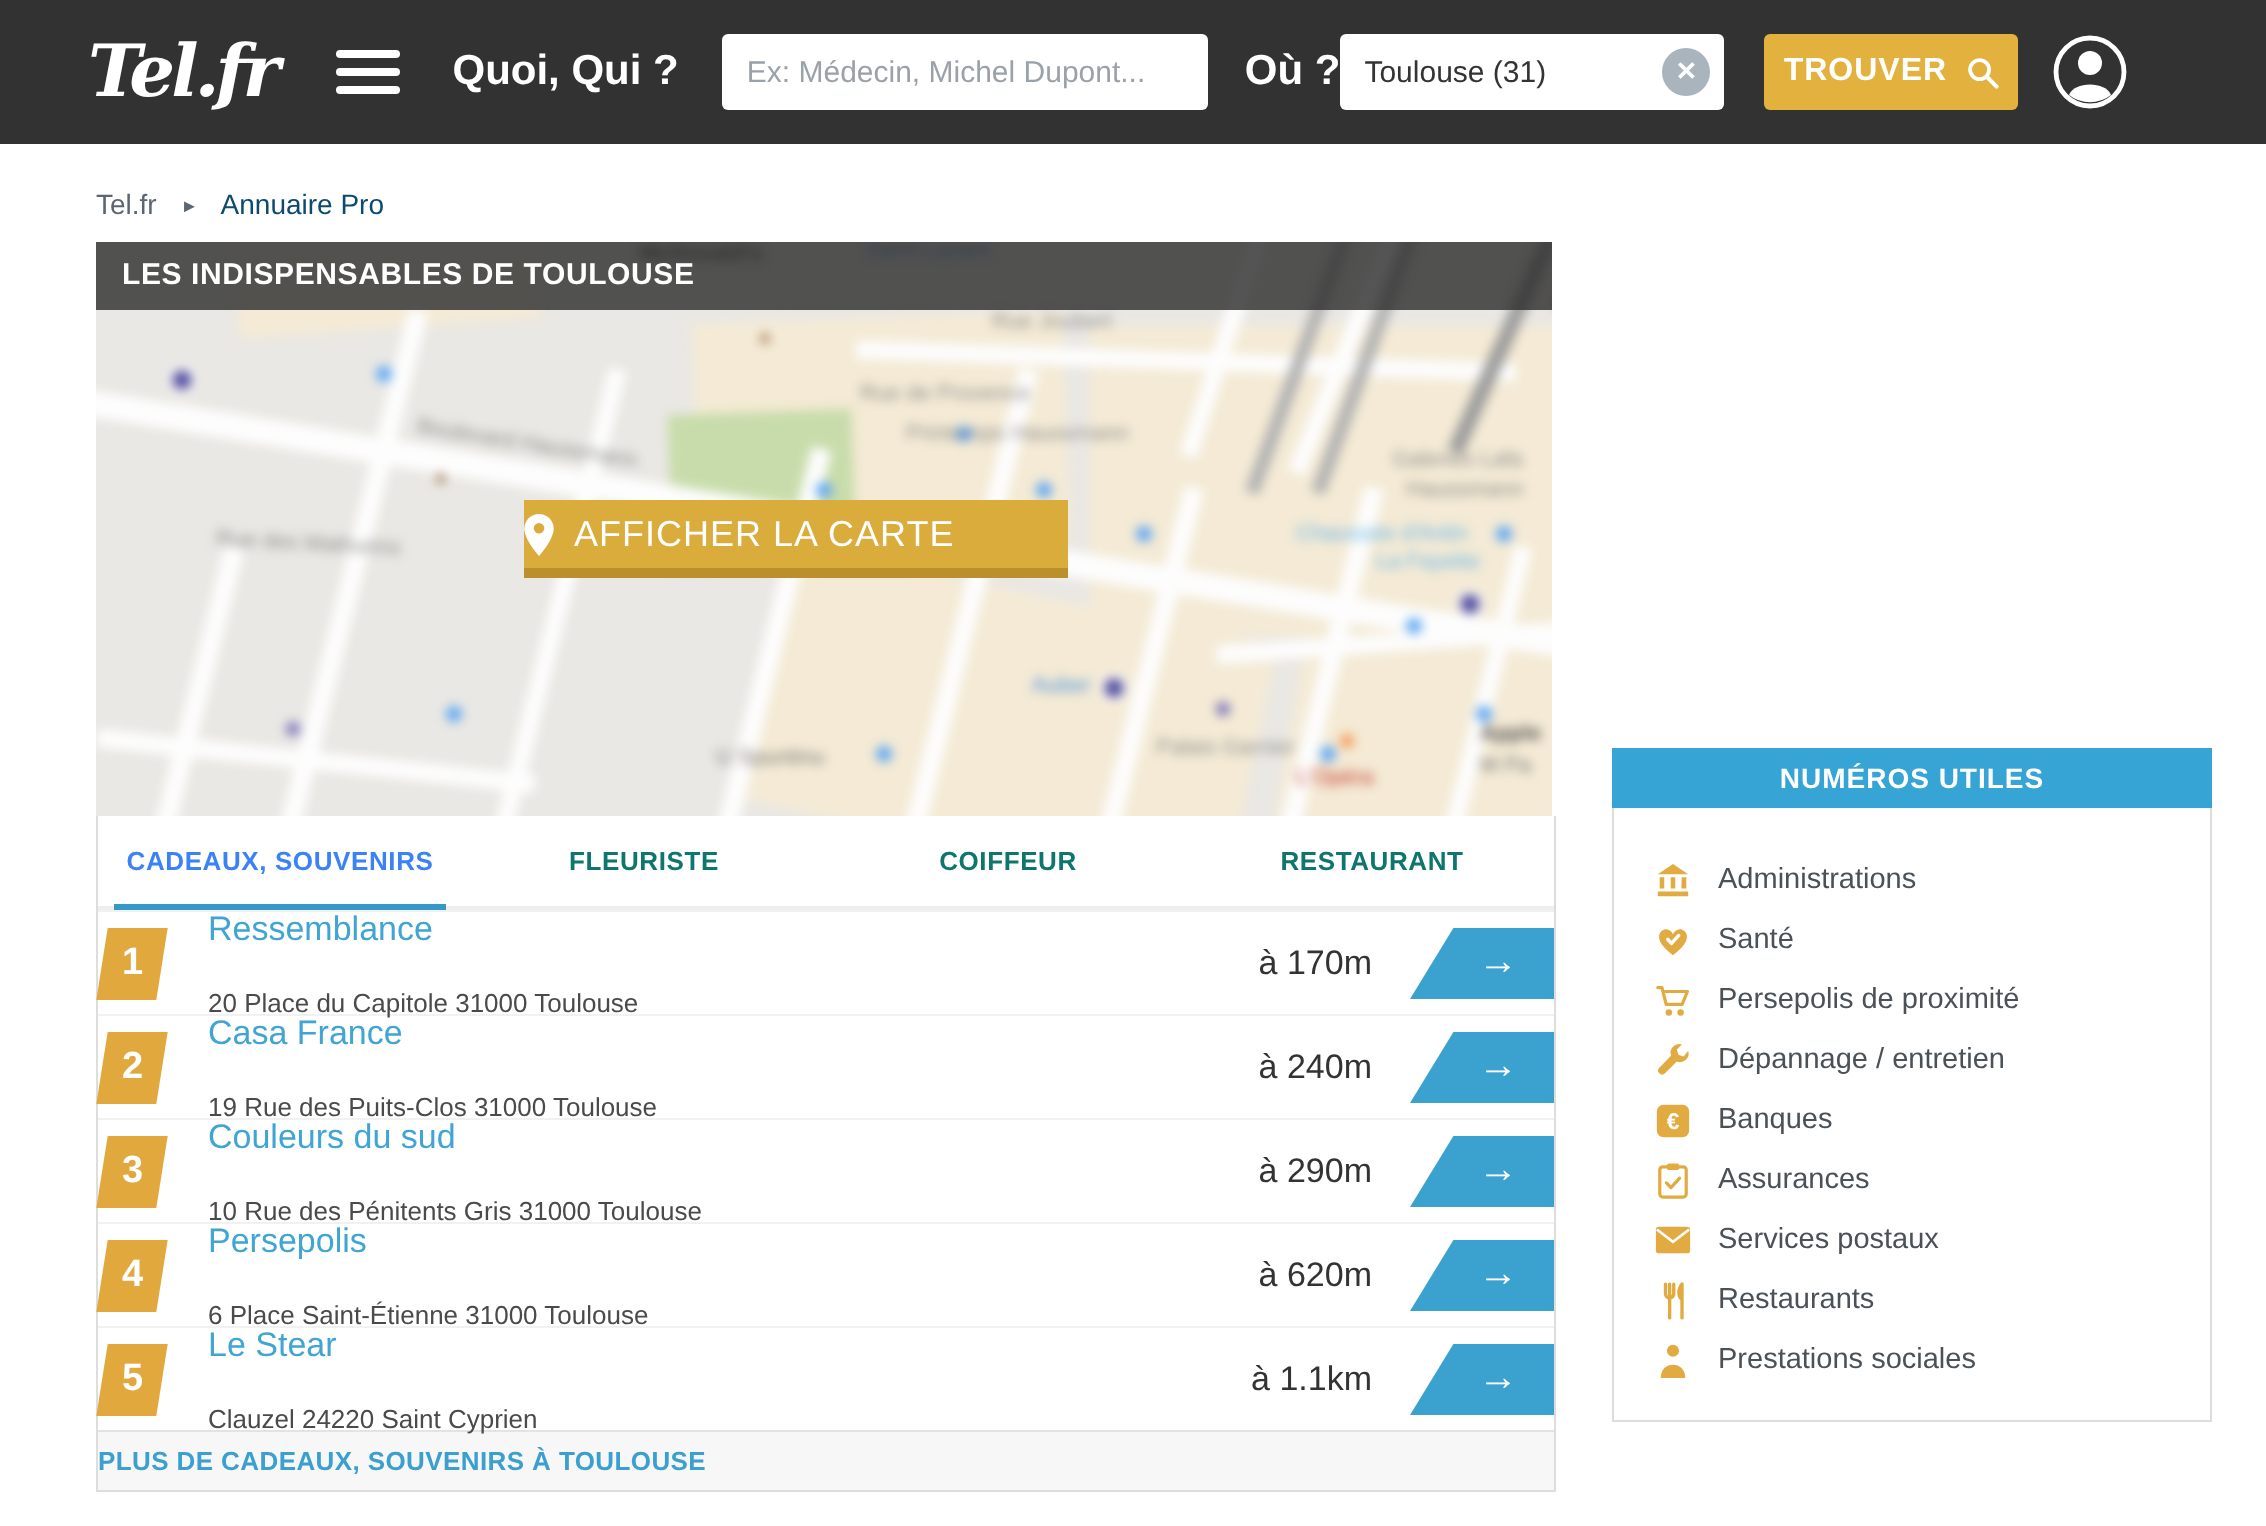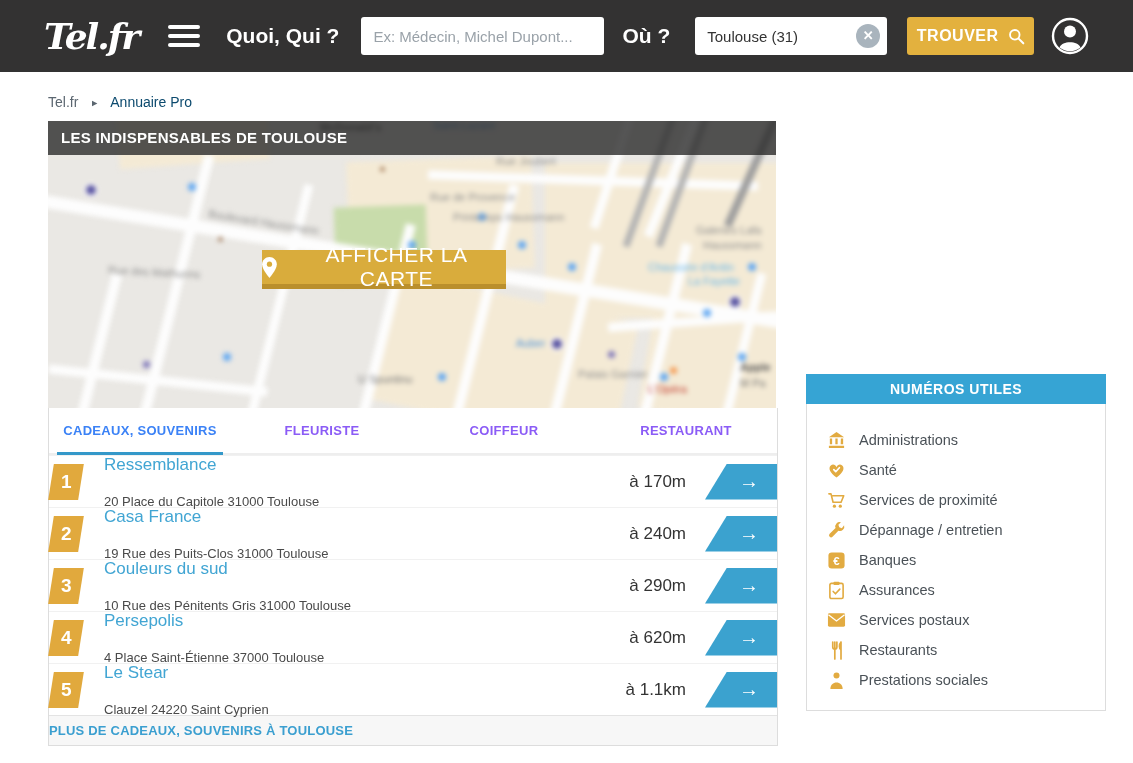--- a/index.html
+++ b/index.html
@@ -11,21 +11,21 @@
             display:flex; align-items:center; padding-left:44px; }
   .logo { font-family:"DejaVu Serif", serif; font-style:italic; font-weight:bold;
           color:#fff; font-size:36px; letter-spacing:-2px; cursor:pointer; }
   .hamburger { margin-left:30px; width:32px; cursor:pointer; }
   .hamburger span { display:block; width:32px; height:4px; background:#fff; border-radius:2px; margin:5px 0; }
   .qlabel { color:#fff; font-weight:bold; font-size:21px; margin-left:26px; white-space:nowrap; }
   .what-input { margin-left:22px; width:243px; height:38px; border:none; border-radius:3px;
                 padding:0 12px; font-size:15px; color:#333; font-family:"Liberation Sans",sans-serif; }
   .what-input::placeholder { color:#9aa2a9; }
   .olabel { margin-left:18px; }
-  .where-wrap { position:relative; margin-left:25px; }
+  .where-wrap { position:relative; margin-left:0; }
   .where-input { width:192px; height:38px; border:none; border-radius:3px; padding:0 36px 0 12px;
                  font-size:15px; color:#333; font-family:"Liberation Sans",sans-serif; }
   .clear-btn { position:absolute; right:7px; top:7px; width:24px; height:24px; border-radius:50%;
                background:#a9b4bd; color:#fff; font-size:13px; font-weight:bold; text-align:center;
                line-height:24px; cursor:pointer; }
   .trouver-btn { margin-left:20px; width:127px; height:38px; background:#e3b13e; border:none; border-radius:3px;
                  color:#fff; font-weight:bold; font-size:16px; letter-spacing:.5px; cursor:pointer;
                  display:flex; align-items:center; justify-content:center; gap:9px;
                  font-family:"Liberation Sans",sans-serif; }
   .account { margin-left:17px; width:38px; height:38px; cursor:pointer; }
@@ -96,31 +96,31 @@
   .ml11{left:318px;top:260px;color:#777;}
   .ml12{left:476px;top:224px;color:#4a90d9;}
   .ml13{left:538px;top:255px;}
   .ml14{left:608px;top:270px;color:#c0392b;}
   .ml15{left:700px;top:248px;color:#555;font-weight:bold;}
   .ml16{left:700px;top:264px;color:#777;}
 
   .map-titlebar { position:absolute; top:0; left:0; width:100%; height:34px;
                   background:rgba(42,42,42,0.8); color:#fff; font-weight:bold; font-size:15px;
                   line-height:34px; padding-left:13px; letter-spacing:.3px; z-index:3; }
-  .show-map { position:absolute; left:214px; top:129px; width:244px; height:39px; z-index:4;
+  .show-map { position:absolute; left:214px; top:129px; width:272px; height:39px; z-index:4;
               background:#d9ac3c; border:none; border-bottom:5px solid #ba8f2c; cursor:pointer;
-              color:#fff; font-size:21px; letter-spacing:.5px; display:flex; align-items:center;
-              justify-content:center; gap:10px; font-family:"Liberation Sans",sans-serif; }
+              color:#fff; font-size:18px; letter-spacing:.5px; display:flex; align-items:center;
+              justify-content:flex-start; gap:10px; font-family:"Liberation Sans",sans-serif; }
 
   
   .content-panel { position:absolute; top:408px; left:48px; width:730px; background:#fff;
                    border:1px solid #ddd; border-top:none; }
   .tabs { display:flex; height:47px; border-bottom:2px solid #eee; }
   .tab { flex:1; display:flex; align-items:center; justify-content:center; position:relative;
-         font-size:13px; font-weight:bold; color:#8b5cf6; letter-spacing:.3px; cursor:pointer; }
+         font-size:13px; font-weight:bold; color:#0f766e; letter-spacing:.3px; cursor:pointer; }
   .tab.active { color:#3b82f6; }
   .tab.active::after { content:""; position:absolute; left:8px; right:8px; bottom:-2px;
                        height:3px; background:#3498c9; }
   .row { height:52px; display:flex; align-items:center; border-top:1px solid #f1f1f1; }
   .row:first-of-type { border-top:none; }
   .badge { width:30px; height:36px; margin-left:2px; background:#e1a93d; transform:skewX(-9deg);
            display:flex; align-items:center; justify-content:center; flex:0 0 30px; }
   .badge b { transform:skewX(9deg); color:#fff; font-size:19px; }
   .row-text { flex:1; margin-left:23px; min-width:0; }
   .biz-name { color:#41a5d3; font-size:17px; text-decoration:none; cursor:pointer; display:inline-block; }
@@ -297,21 +297,21 @@
       </div>
       <div class="distance">à 290m</div>
       <button class="go-btn">→</button>
     </div>
     <div class="row">
       <div class="badge">
           <b>4</b>
         </div>
       <div class="row-text">
         <a class="biz-name">Persepolis</a>
-        <div class="biz-addr">4 Place Saint-Étienne 37000 Toulouse</div>
+        <div class="biz-addr">6 Place Saint-Étienne 31000 Toulouse</div>
       </div>
       <div class="distance">à 620m</div>
       <button class="go-btn">→</button>
     </div>
     <div class="row">
       <div class="badge">
           <b>5</b>
         </div>
       <div class="row-text">
         <a class="biz-name">Le Stear</a>
@@ -350,21 +350,21 @@
       </div>
 
       <div class="sb-item">
         <span class="sb-icon">
           <svg width="19" height="19" viewBox="0 0 20 20">
               <path d="M2 3h2.2l2.2 8.8h8.4L17.6 5H6" fill="none" stroke="#e2ab41" stroke-width="1.7" stroke-linecap="round" stroke-linejoin="round"></path>
               <circle cx="7.8" cy="16" r="1.7" fill="#e2ab41"></circle>
               <circle cx="14" cy="16" r="1.7" fill="#e2ab41"></circle>
             </svg>
         </span>
-        <span class="sb-label">Services de proximité</span>
+        <span class="sb-label">Persepolis de proximité</span>
       </div>
 
       <div class="sb-item">
         <span class="sb-icon">
           <svg width="19" height="19" viewBox="0 0 20 20">
               <path d="M18 4.6a4.6 4.6 0 0 1-6 5.7l-6.2 6.2a2.1 2.1 0 1 1-3-3l6.2-6.2a4.6 4.6 0 0 1 5.7-6L12 4l.9 2.7 2.7.9L18 4.6z" fill="#e2ab41"></path>
             </svg>
         </span>
         <span class="sb-label">Dépannage / entretien</span>
       </div>

